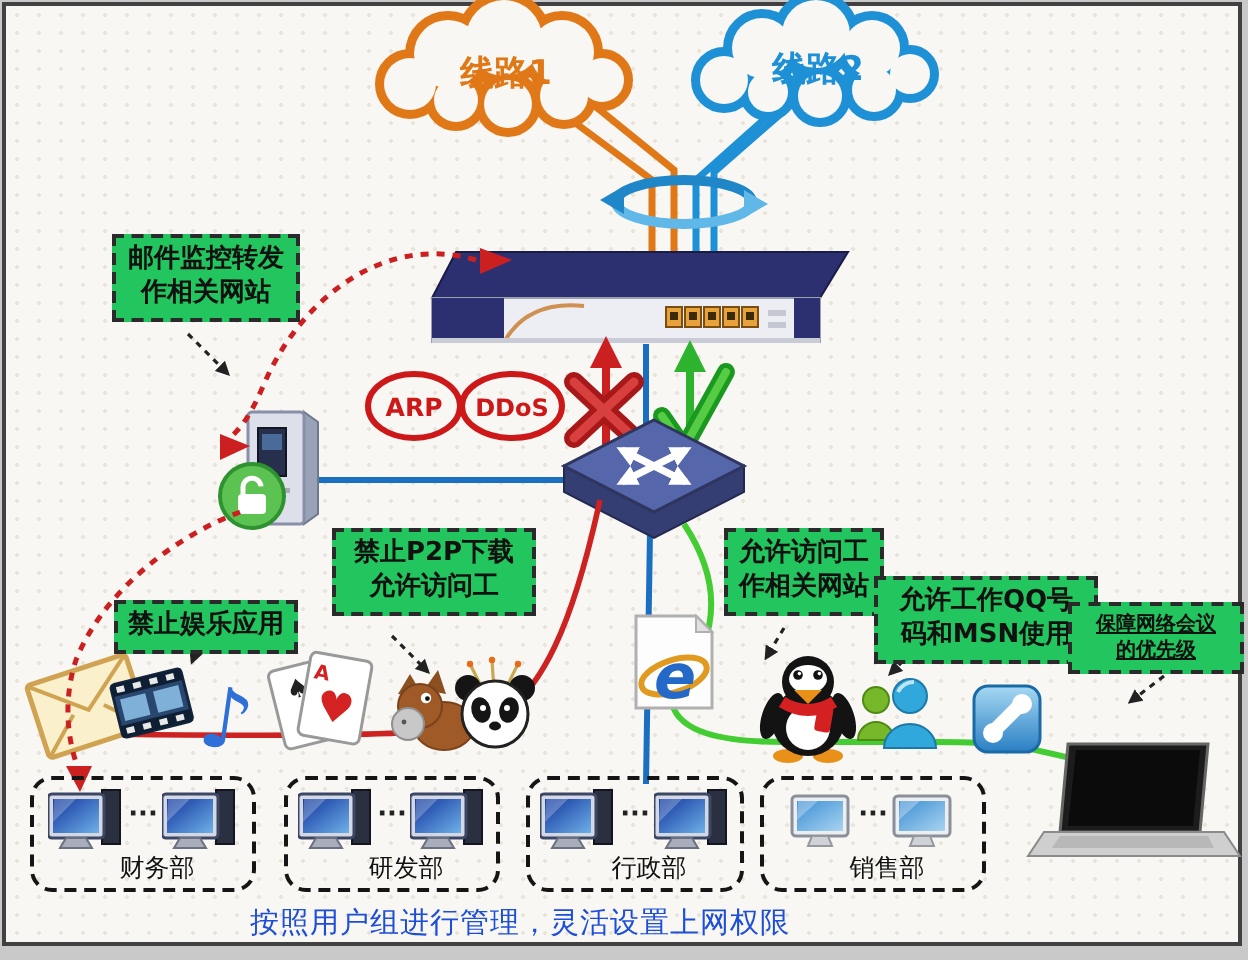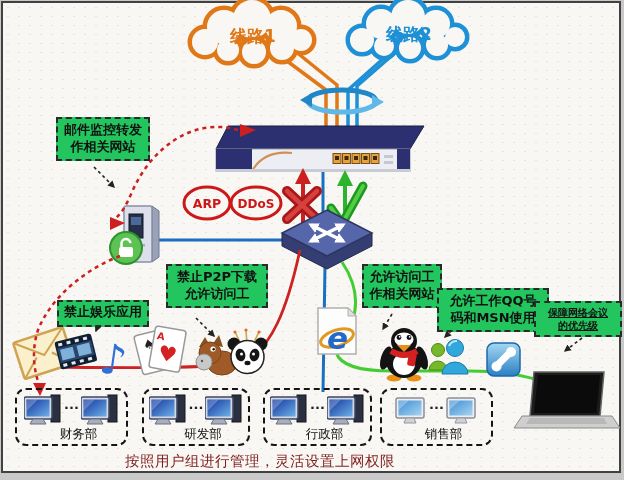--- a/index.html
+++ b/index.html
@@ -24,21 +24,21 @@
     position:absolute;z-index:2;height:58px;border:2.5px dashed #151515;border-radius:11px;
     box-sizing:border-box;display:flex;flex-direction:column;align-items:center;
     justify-content:flex-start;top:388px;
   }
   .pcs{display:flex;align-items:center;gap:2px;margin-top:3px;height:34px;}
   .dots{font-weight:bold;color:#222;font-size:13px;line-height:1;margin-top:-6px;}
   .dept-label{font-size:12.5px;color:#111;margin-top:-1px;margin-left:14px;}
   .plain-label{position:absolute;z-index:2;font-size:13px;color:#111;text-align:center;margin-top:46px;}
   #caption{
     position:absolute;z-index:2;left:40px;top:452px;width:440px;text-align:center;
-    font-size:14.5px;color:#7f1d1d;letter-spacing:.5px;
+    font-size:14.5px;color:#1d4ed8;letter-spacing:.5px;
   }
 </style>
 </head>
 <body>
 
 <div id="canvas">
   <div id="paper"></div>
 
   <svg id="overlay" width="624" height="480" viewBox="0 0 624 480">
     <defs>

